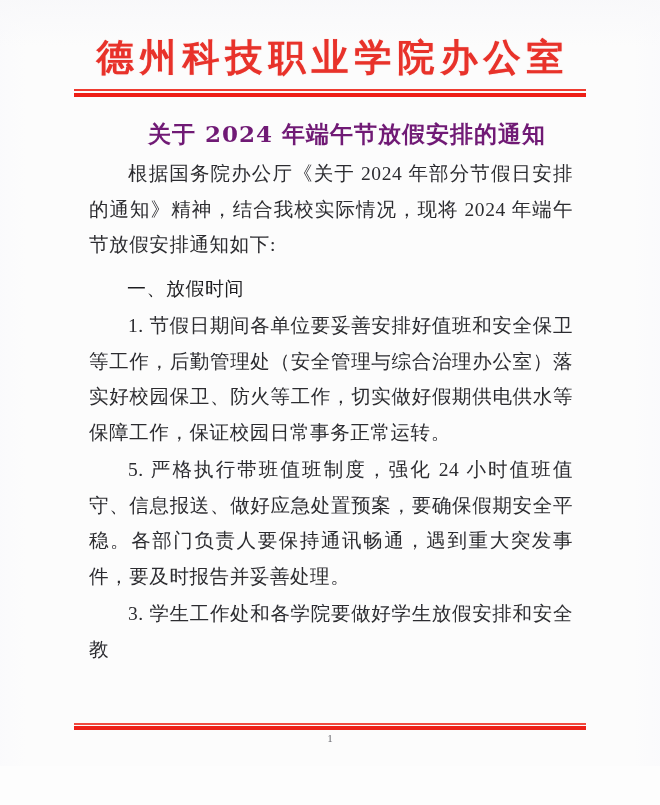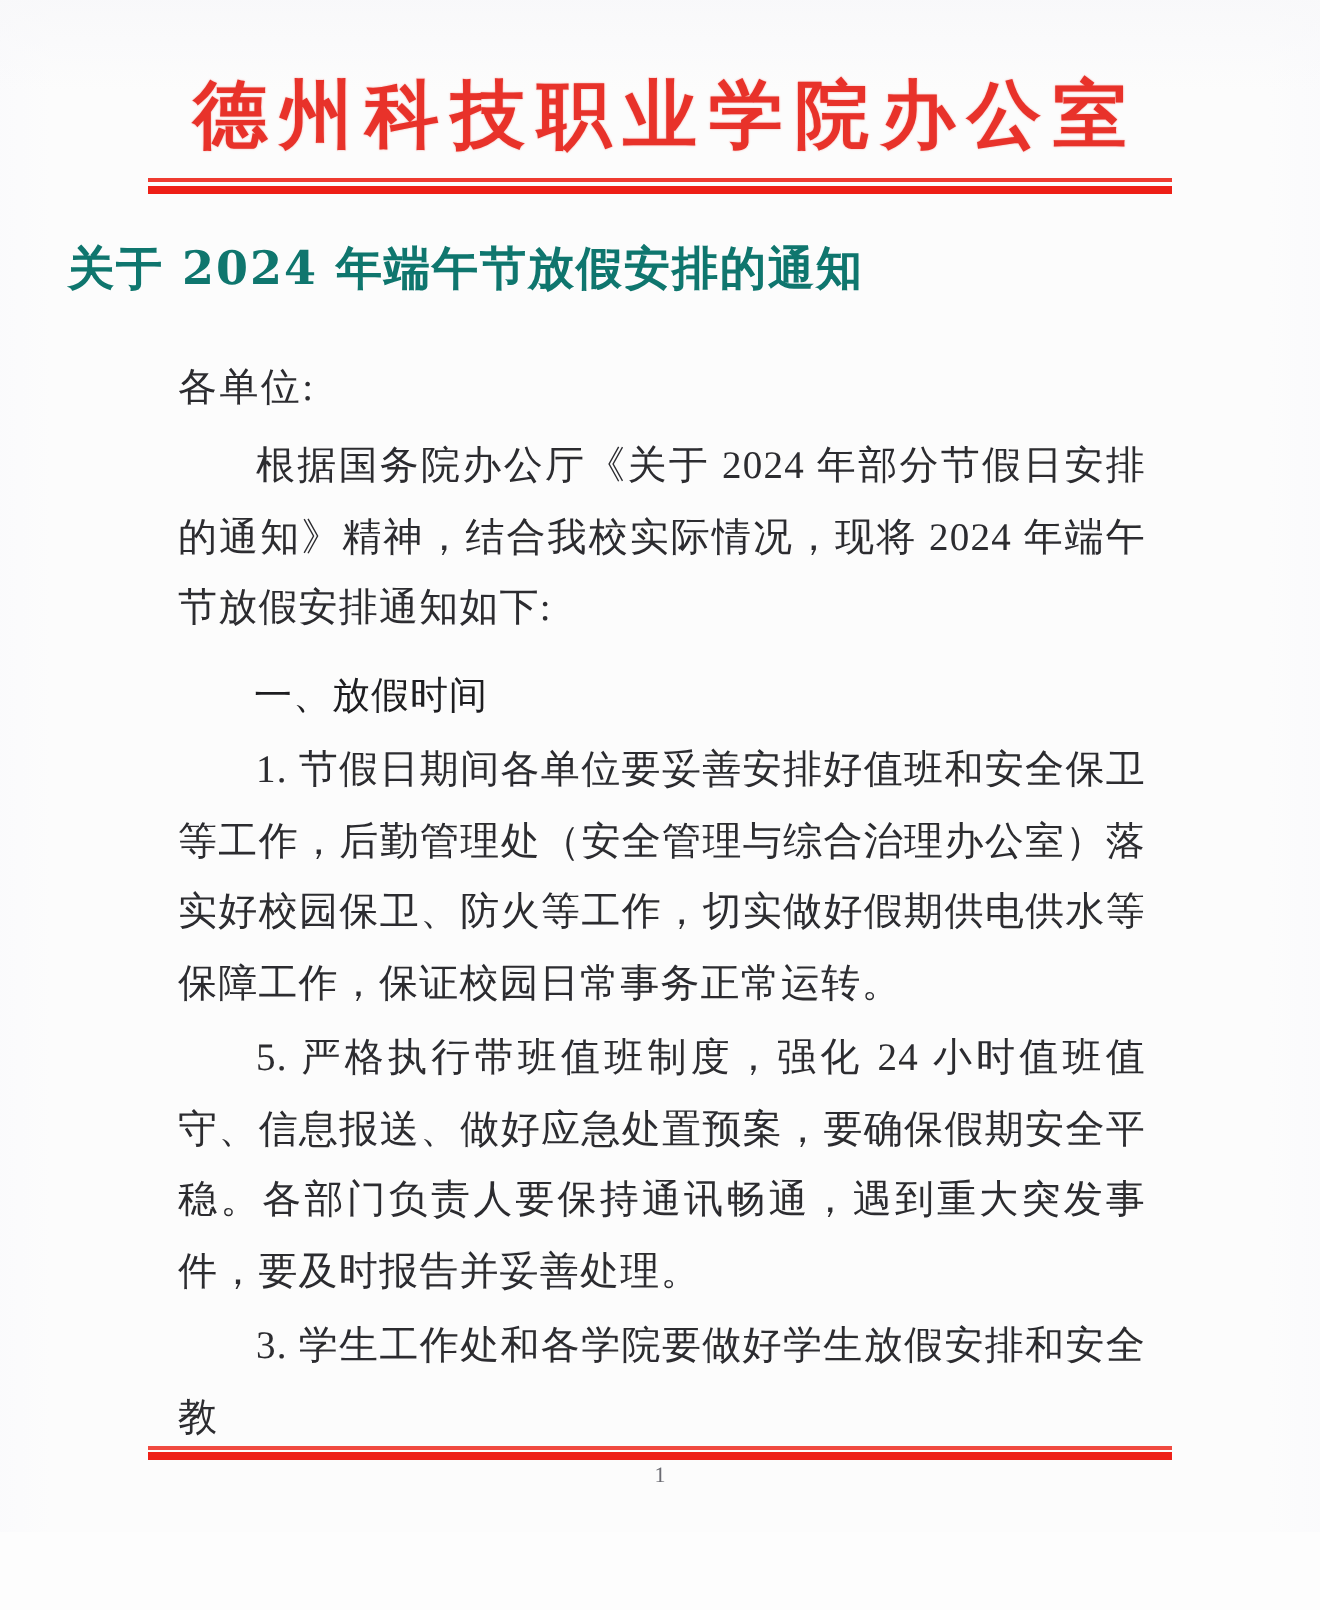--- a/index.html
+++ b/index.html
@@ -70,24 +70,25 @@
     height: 2px;
     background: transparent;
   }
   .red-rule .thick {
     height: 4px;
     background: #ee1f16;
   }
 
   
   .doc-title {
+    text-align: center;
     font-family: "DejaVu Serif", "Liberation Serif", serif;
     font-weight: bold;
     font-size: 23px;
-    color: #0f766e;
+    color: #701a75;
     letter-spacing: 1px;
     margin-top: 22px;
     white-space: nowrap;
     padding-left: 34px;
   }
 
   
   .body-block {
     margin: 0 auto;
     width: 486px;
@@ -178,21 +179,20 @@
     <div class="red-rule">
       <div class="thin"></div>
       <div class="gap"></div>
       <div class="thick"></div>
     </div>
 
     <div class="doc-title">关于 2024 年端午节放假安排的通知</div>
 
     <div class="body-block">
 
-      <div class="salutation">各单位:</div>
 
       <div class="para">根据国务院办公厅《关于 2024 年部分节假日安排的通知》精神，结合我校实际情况，现将 2024 年端午节放假安排通知如下:</div>
 
       <div class="section-head">一、放假时间</div>
 
 
 
       <div class="para tight">1. 节假日期间各单位要妥善安排好值班和安全保卫等工作，后勤管理处（安全管理与综合治理办公室）落实好校园保卫、防火等工作，切实做好假期供电供水等保障工作，保证校园日常事务正常运转。</div>
 
       <div class="para tight">5. 严格执行带班值班制度，强化 24 小时值班值守、信息报送、做好应急处置预案，要确保假期安全平稳。各部门负责人要保持通讯畅通，遇到重大突发事件，要及时报告并妥善处理。</div>

